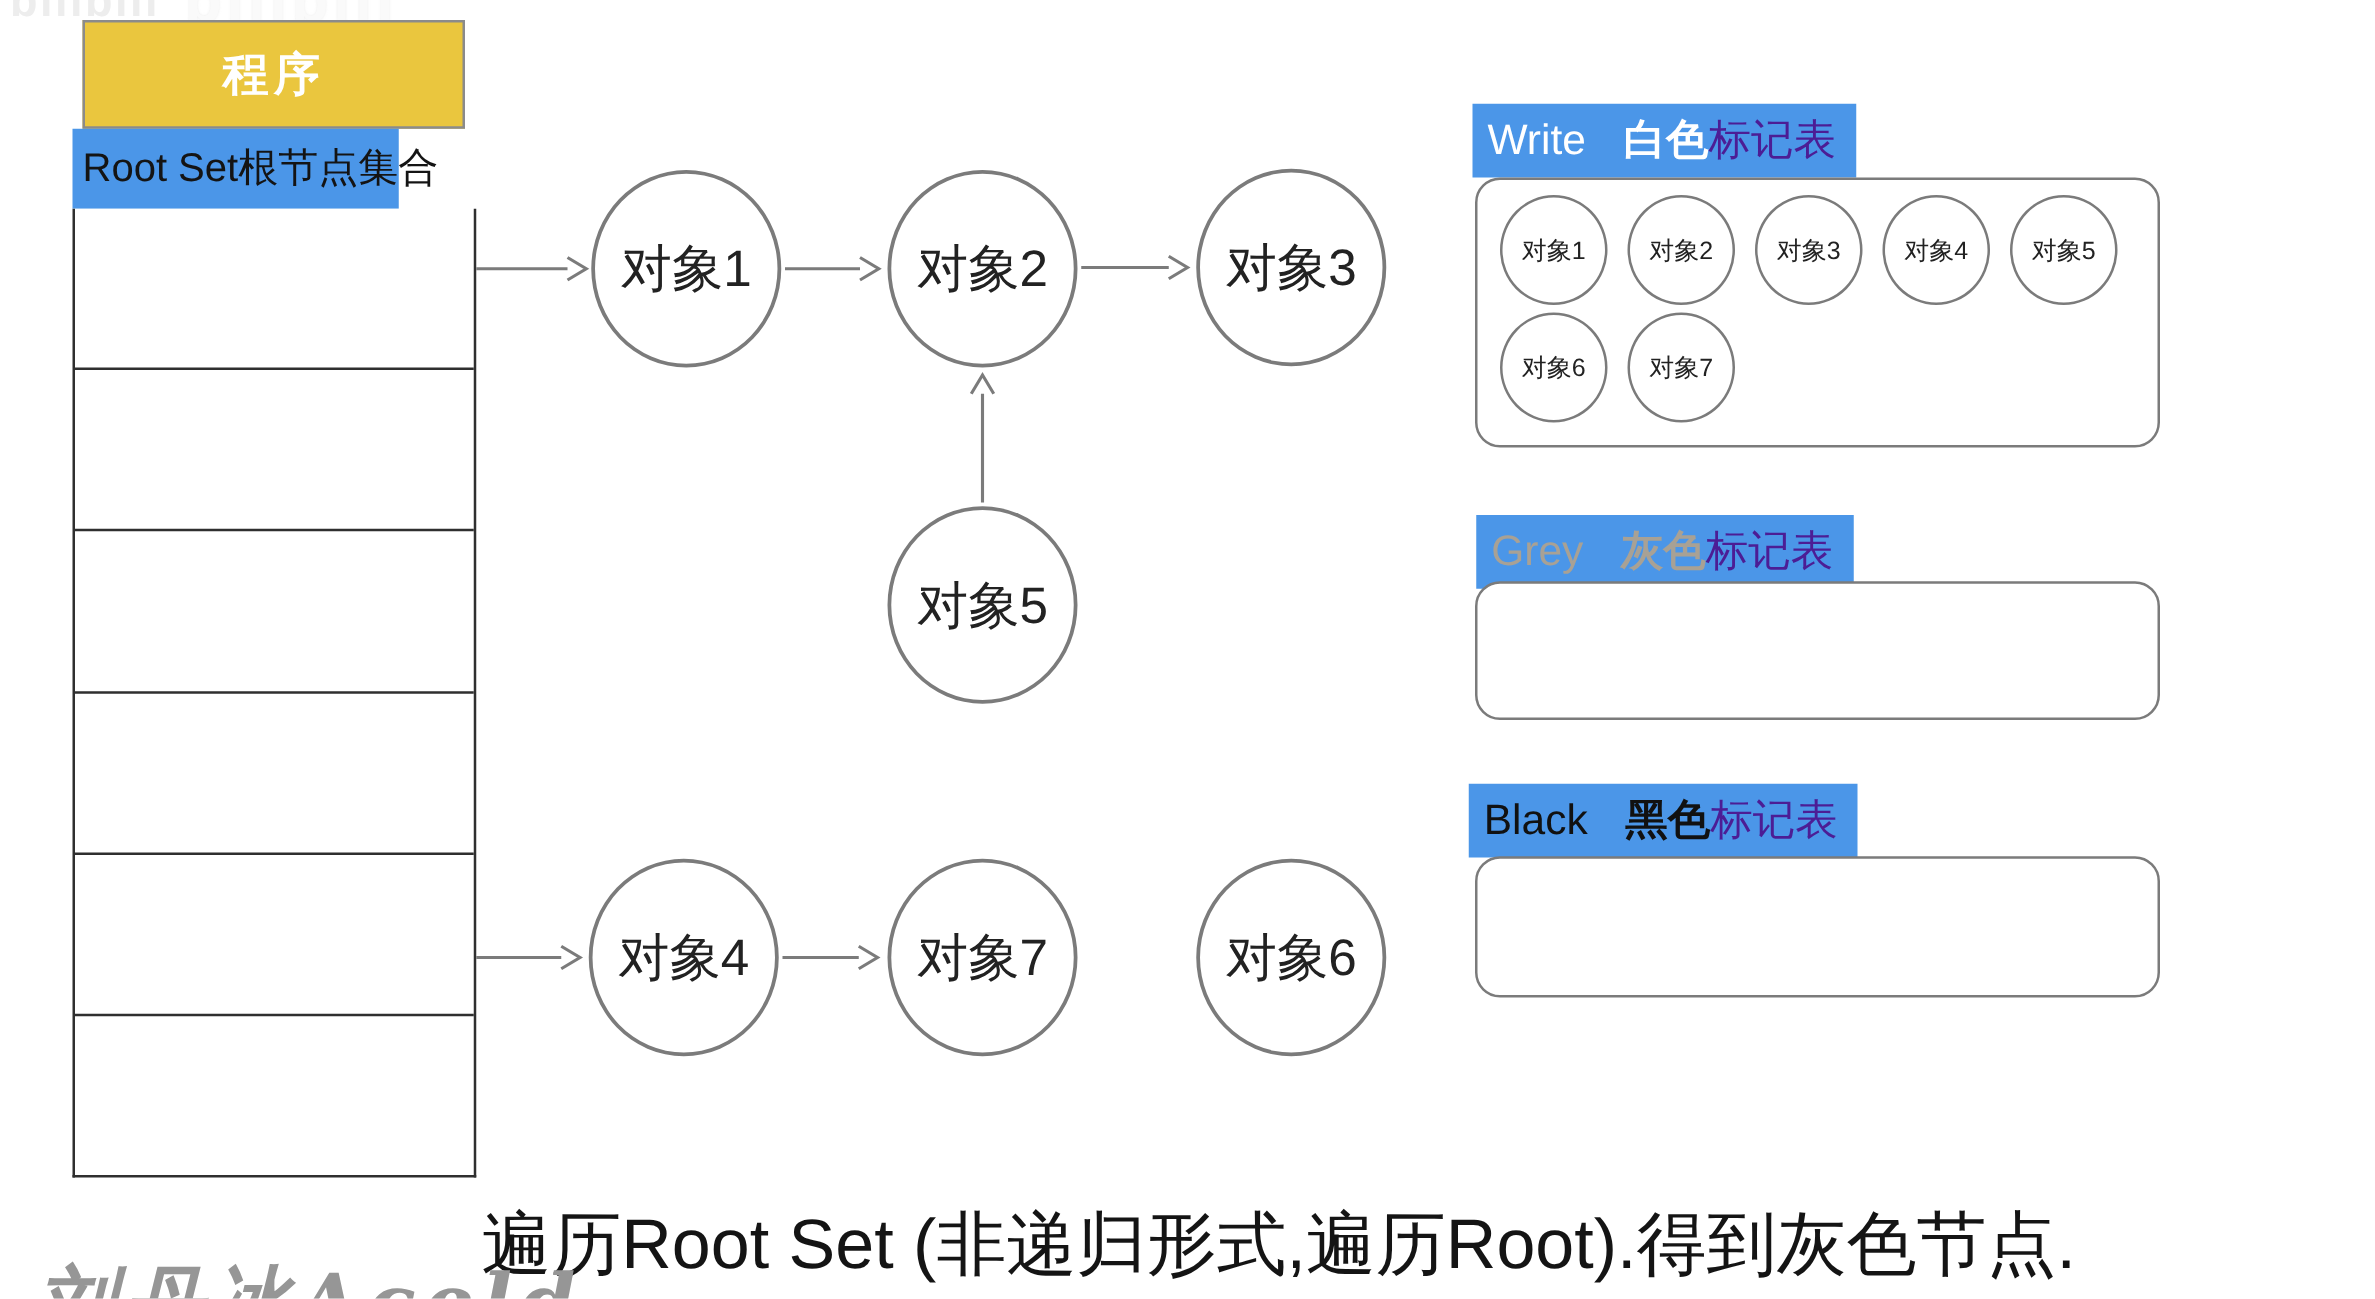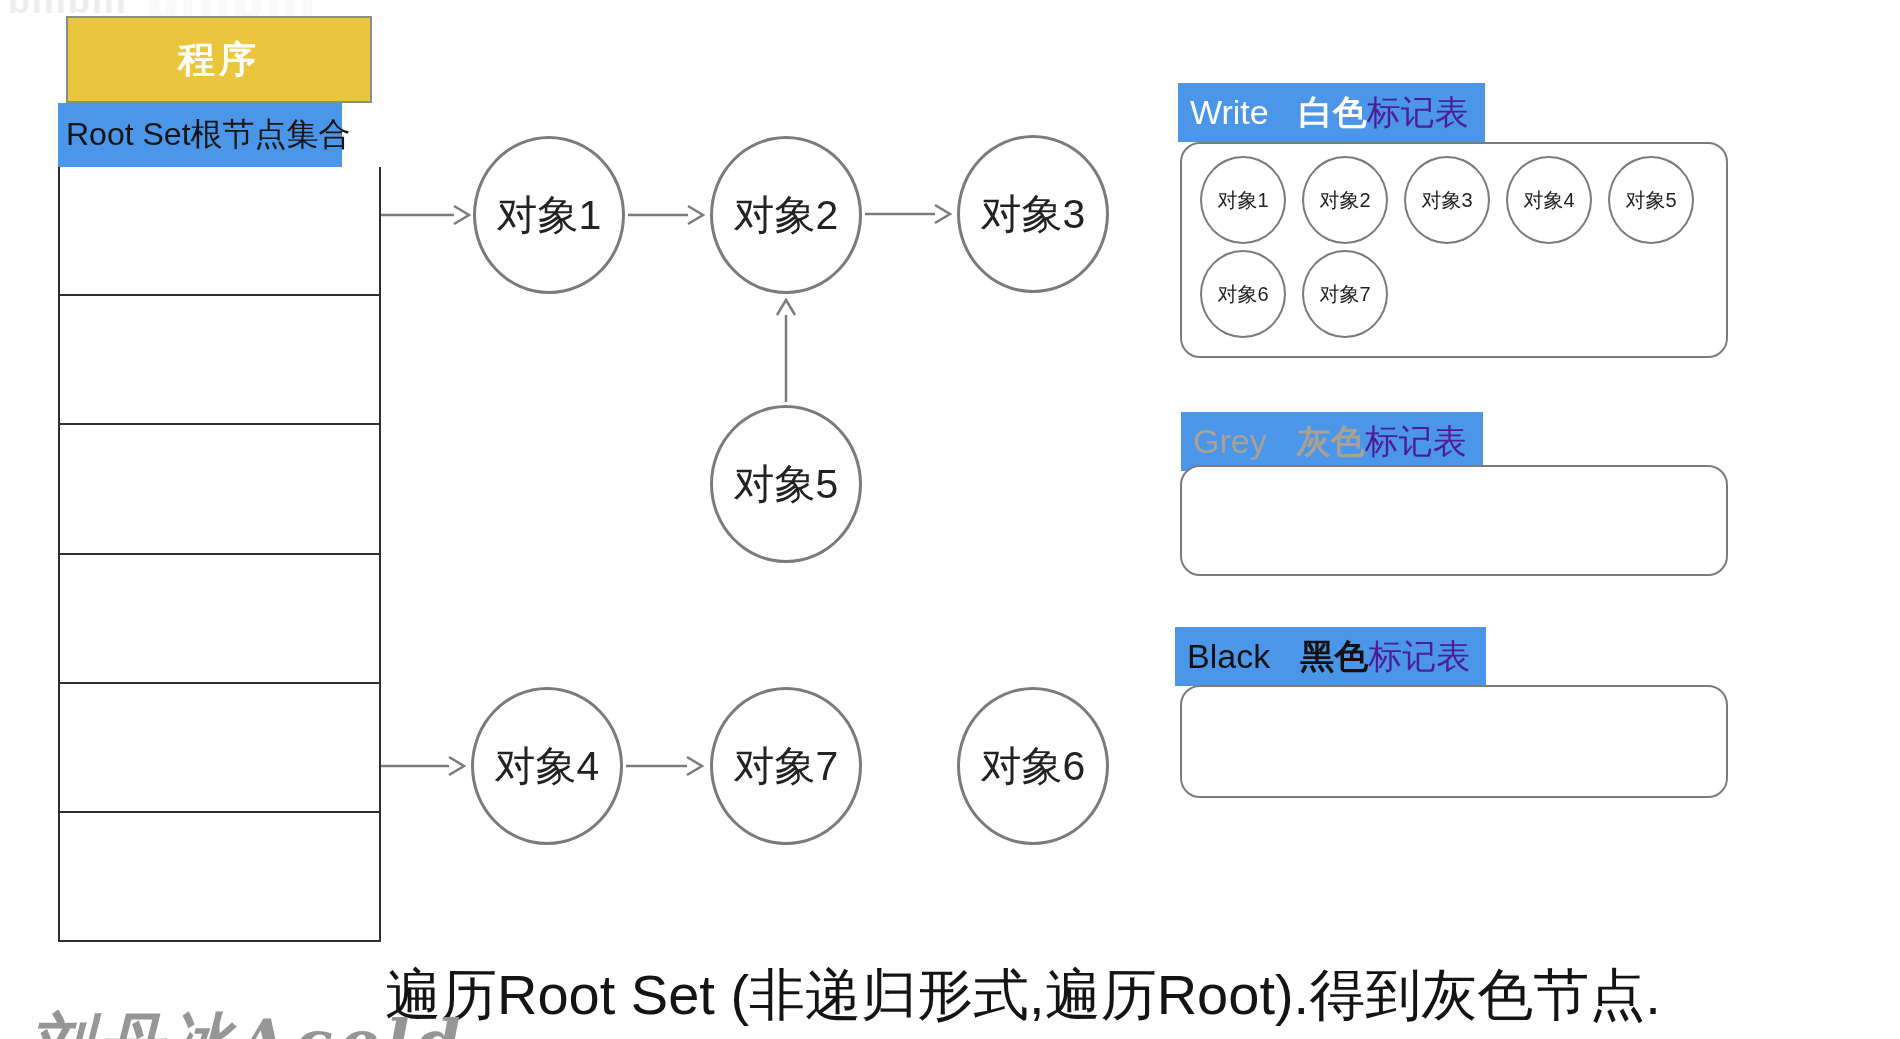--- a/index.html
+++ b/index.html
@@ -20,21 +20,21 @@
   .wm-left{left:8px;top:-20px;font-size:36px;color:#ededed;letter-spacing:2px;}
   .wm-main{left:148px;top:-26px;font-size:48px;color:#fafafa;letter-spacing:4px;text-shadow:0 0 2px rgba(200,200,200,.35);}
   
   .program-header{
     position:absolute;left:66px;top:16px;width:306px;height:87px;
     background:var(--header-yellow);border:2px solid #8b8b8b;box-sizing:border-box;
     display:flex;align-items:center;justify-content:center;
   }
   .program-header span{color:#fff;font-size:37px;font-weight:700;letter-spacing:4px;}
   .root-band{
-    position:absolute;left:58px;top:103px;width:284px;height:64px;
+    position:absolute;left:58px;top:103px;width:261px;height:64px;
     background:var(--accent-blue);box-sizing:border-box;
     display:flex;align-items:center;
   }
   .root-band span{color:#141414;font-size:32px;padding-left:8px;white-space:nowrap;}
   .stack{
     position:absolute;left:58px;top:167px;width:323px;height:775px;
     border-left:2px solid #2f2f2f;border-right:2px solid #2f2f2f;border-bottom:2px solid #2f2f2f;
     box-sizing:border-box;display:flex;flex-direction:column;background:#fff;
   }
   .stack .cell{flex:1;border-bottom:2px solid #2f2f2f;}

